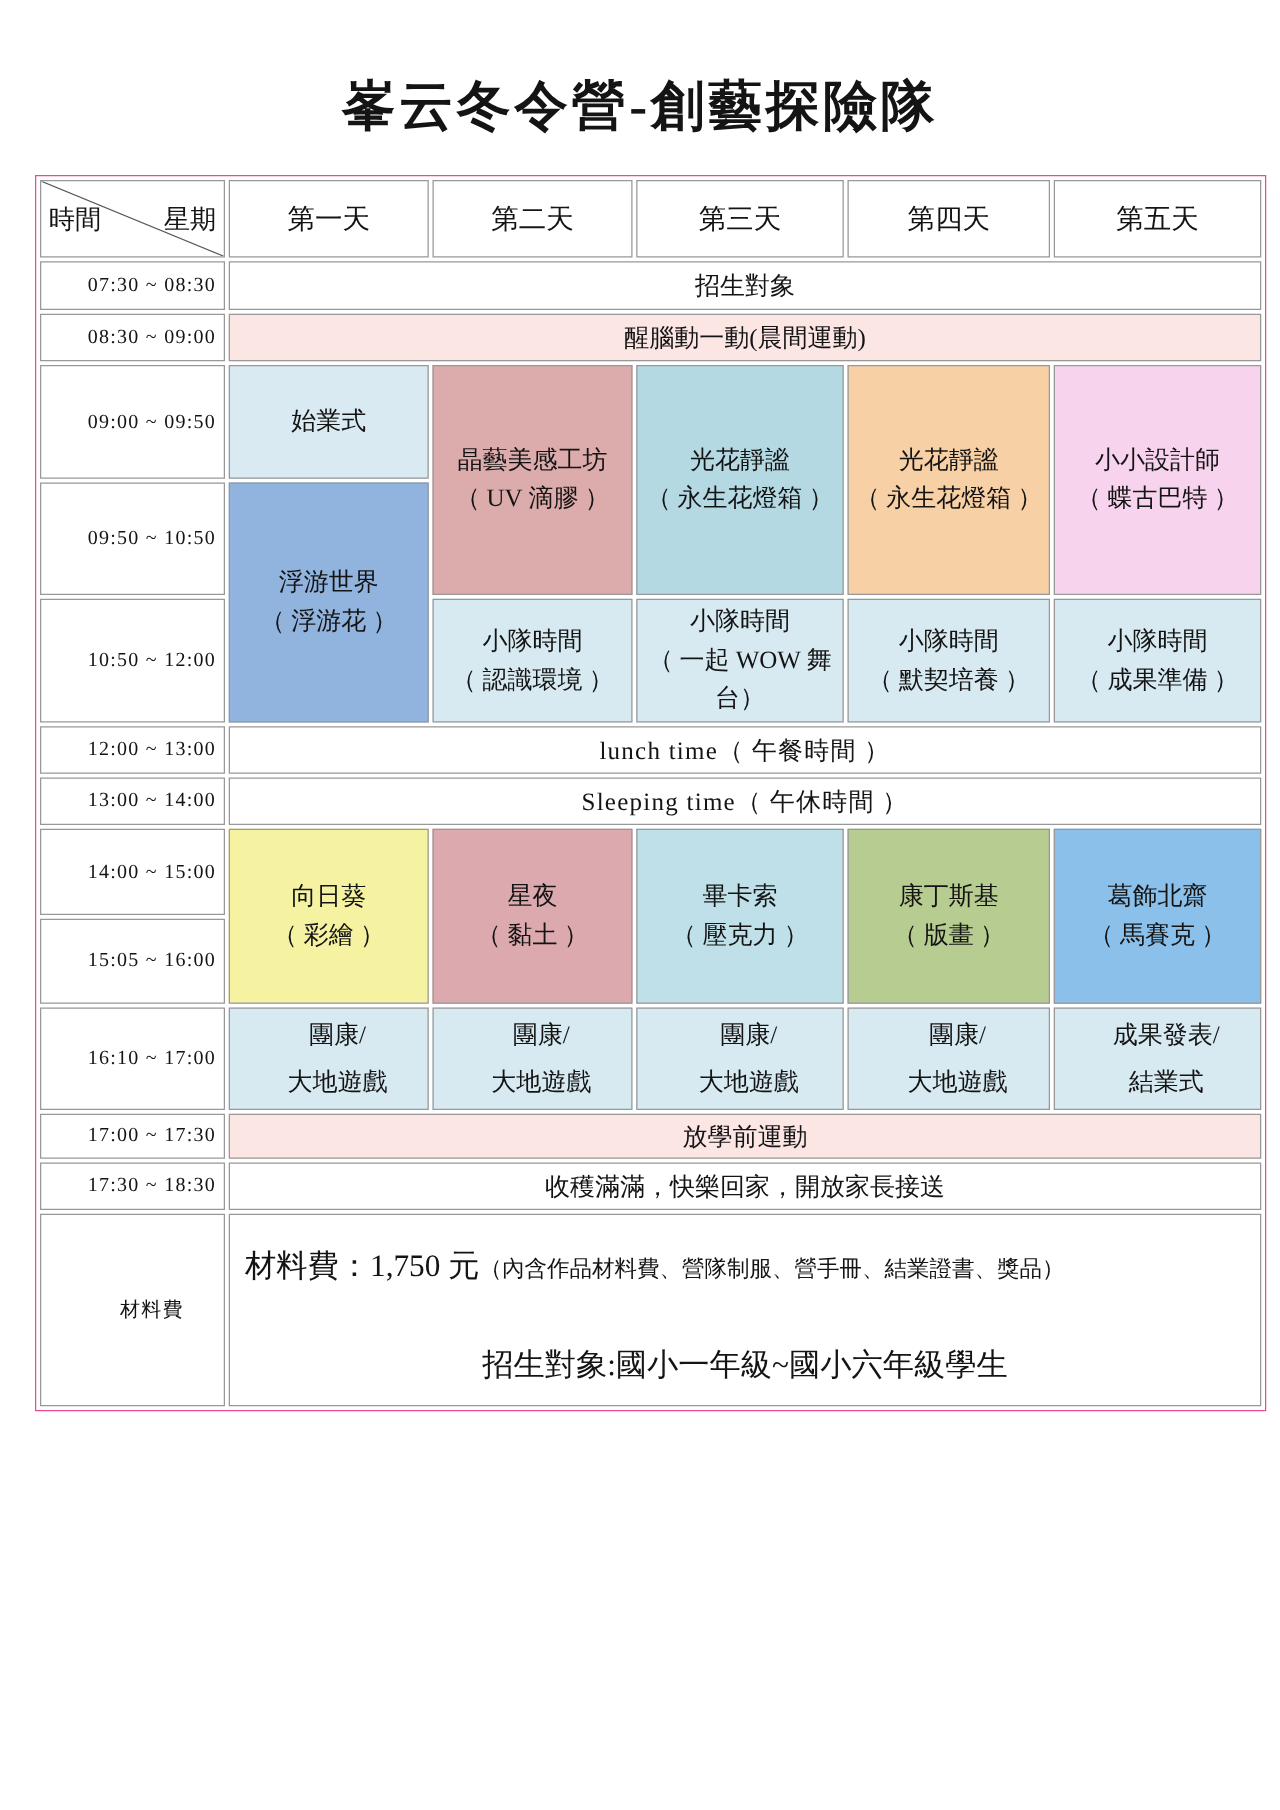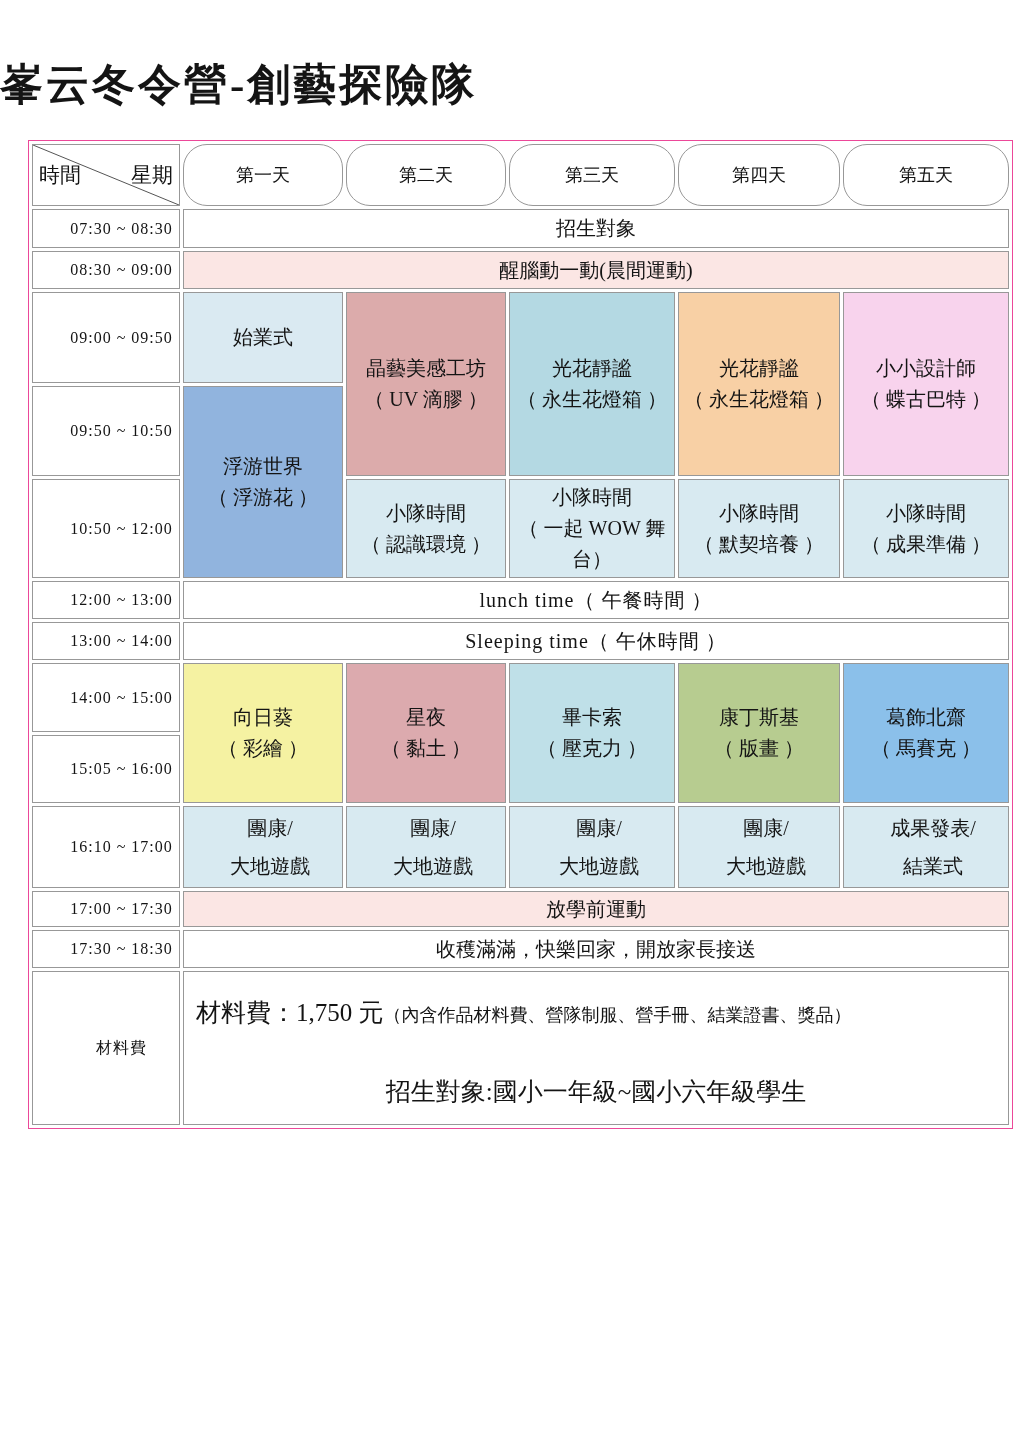--- a/index.html
+++ b/index.html
@@ -4,21 +4,21 @@
 <style>
   html,body{margin:0;padding:0;}
   body{
     width:1024px;height:1448px;
     background:#ffffff;
     font-family:"Liberation Serif","DejaVu Serif",serif;
     color:#141414;
     position:relative;
   }
   .page-title{
-    text-align:left;
+    text-align:center;
     font-size:43px;
     font-weight:700;
     letter-spacing:3px;
     margin:56px 0 26px 0;
   }
   table.schedule{
     margin-left:28px;
     width:968px;
     border-collapse:separate;
     border-spacing:3px;
@@ -34,21 +34,21 @@
     padding:2px 1px;
     overflow:hidden;
     background:#ffffff;
   }
   td.time{
     font-size:16px;
     letter-spacing:1px;
     white-space:nowrap;
     padding-left:32px;
   }
-  td.dayhead{font-size:18px;height:56px;border-radius:24px;}
+  td.dayhead{font-size:22px;height:56px;}
   .corner{
     position:relative;
     padding:0 6px;
   }
   .corner svg{position:absolute;left:0;top:0;width:100%;height:100%;}
   .corner .labels{
     position:relative;
     display:flex;justify-content:space-between;align-items:center;
     height:100%;font-size:21px;
   }

